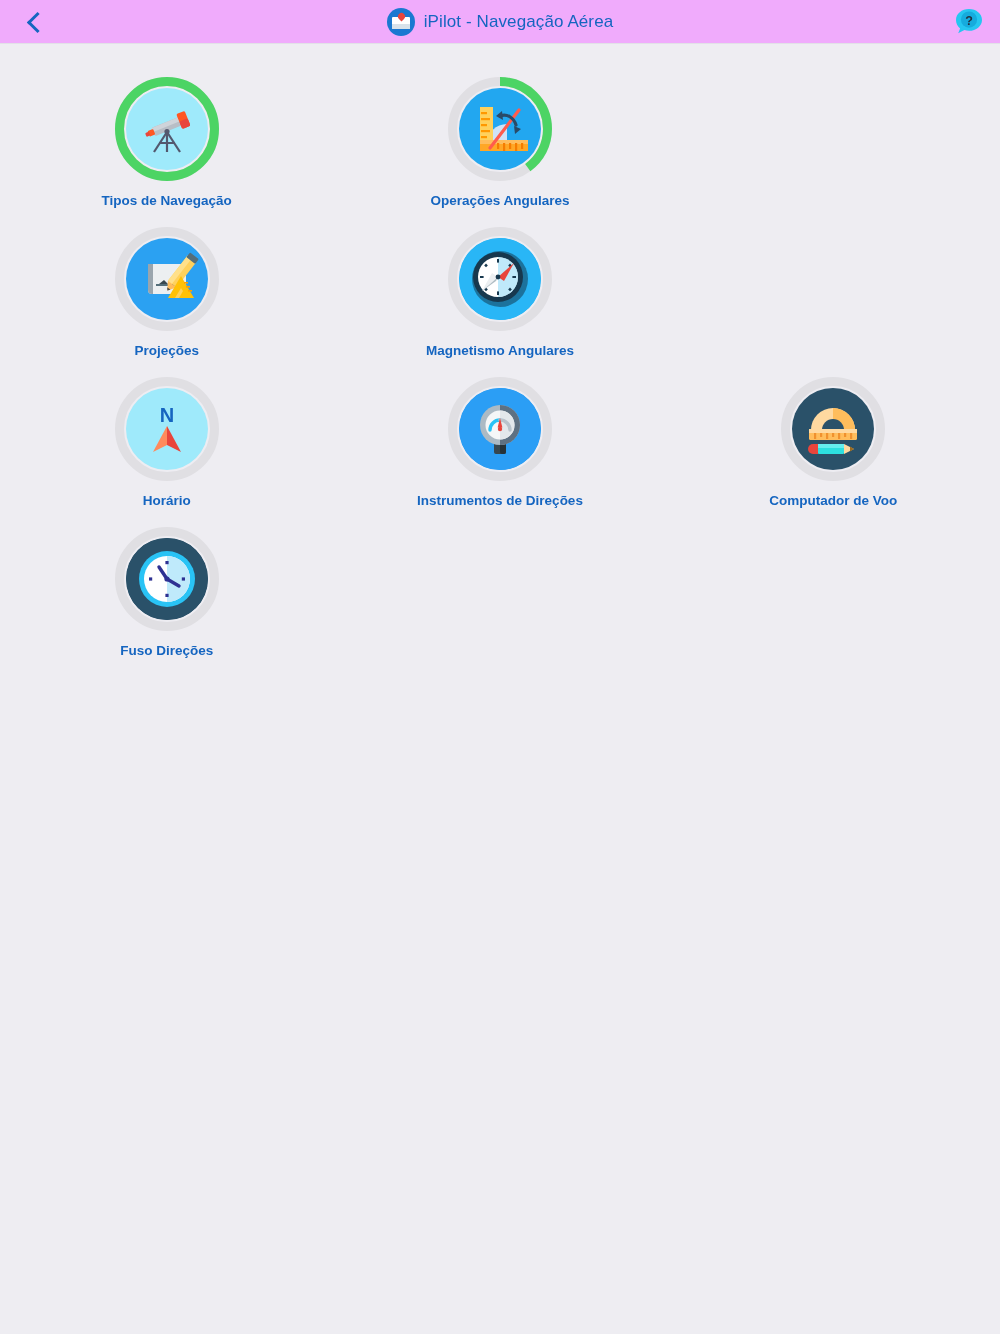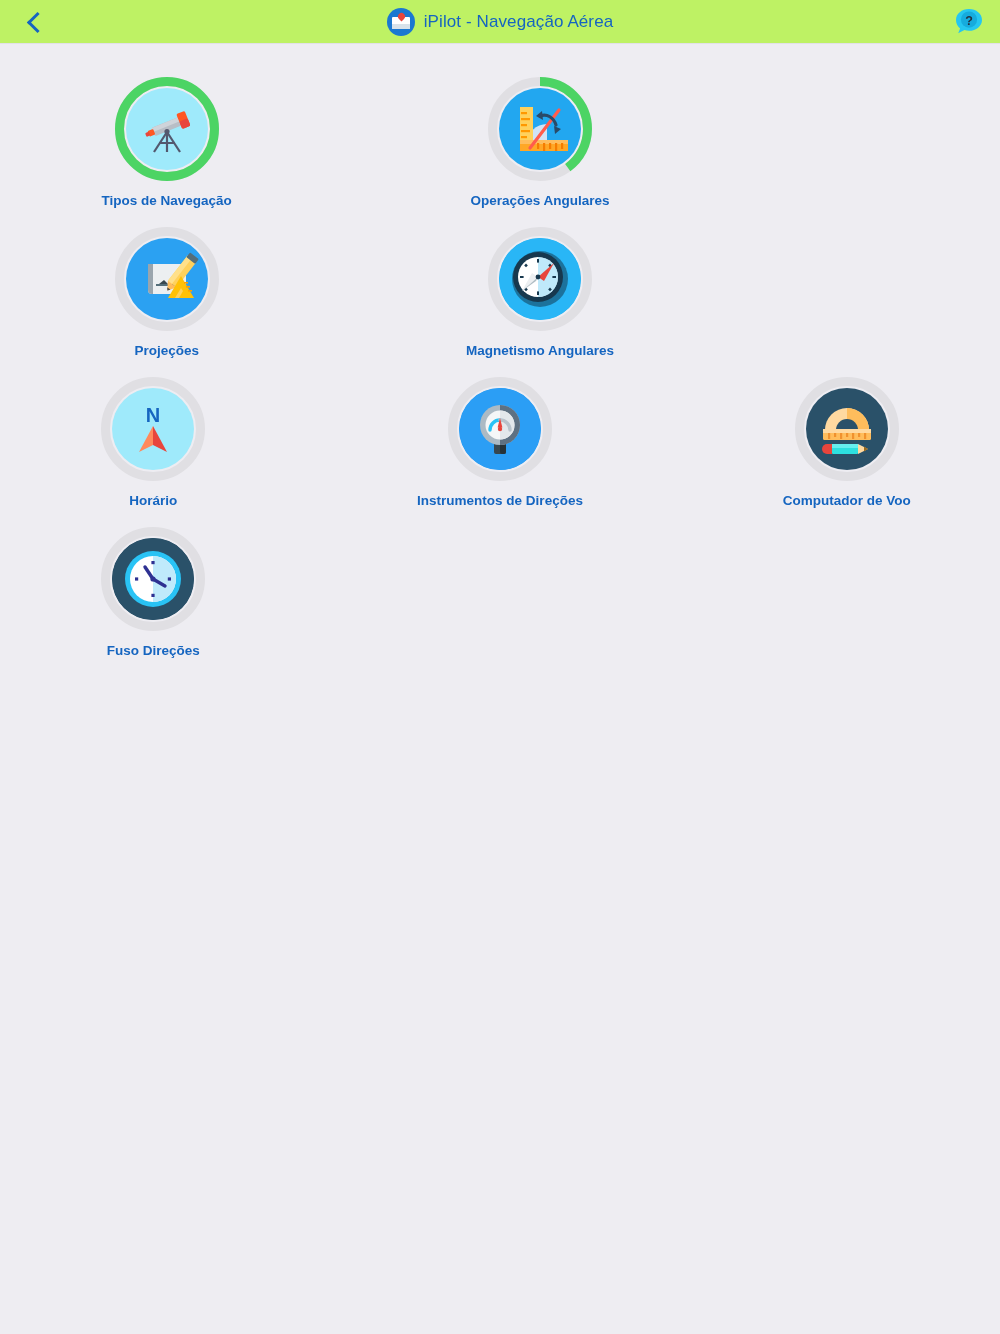--- a/index.html
+++ b/index.html
@@ -15,21 +15,21 @@
     background: #EEEDF2;
     font-family: "Liberation Sans", sans-serif;
     -webkit-font-smoothing: antialiased;
   }
 
   
   .appbar {
     position: relative;
     width: 1000px;
     height: 44px;
-    background: #bef264;
+    background: #f0abfc;
     border-bottom: 1px solid #E2E1E8;
     display: flex;
     align-items: center;
     justify-content: center;
   }
   .back-btn {
     position: absolute;
     left: 12px;
     top: 0;
     height: 44px;
@@ -104,21 +104,20 @@
 
   
   .grid {
     position: relative;
     width: 1000px;
     padding: 18px 0 0 0;
   }
   .grid-row {
     display: flex;
     width: 1000px;
-    gap: 40px;
   }
   .tile {
     width: 333.33px;
     height: 150px;
     display: flex;
     flex-direction: column;
     align-items: center;
     justify-content: flex-start;
     padding-top: 14px;
     cursor: pointer;

